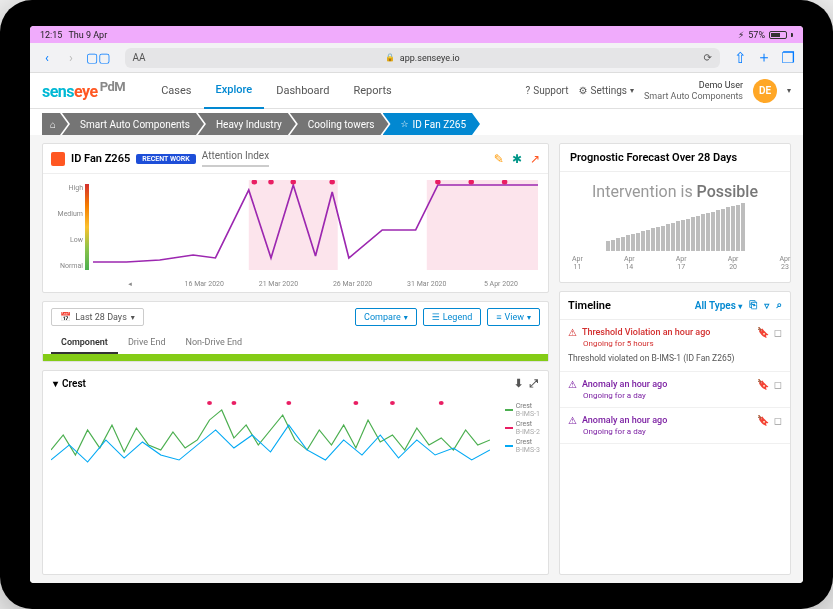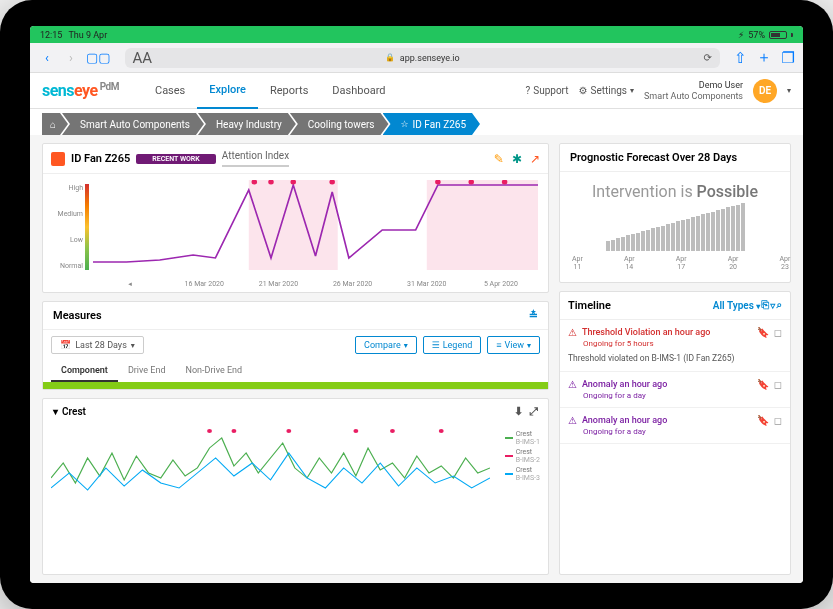--- a/index.html
+++ b/index.html
@@ -1,58 +1,58 @@
 <!DOCTYPE html>
 <html><head>
 <meta charset="utf-8">
 <style>
 * { margin:0; padding:0; box-sizing:border-box; font-family:-apple-system,BlinkMacSystemFont,"Segoe UI",Roboto,sans-serif; }
 body { background:#f0f0f0; display:flex; justify-content:center; align-items:center; min-height:100vh; }
 .tablet { width:833px; height:609px; background:#000; border-radius:32px; padding:26px 30px; position:relative; box-shadow:0 10px 40px rgba(0,0,0,.3); }
 .screen { width:100%; height:100%; background:#fff; border-radius:4px; overflow:hidden; display:flex; flex-direction:column; }
-.statusbar { height:17px; background:#22c55e; display:flex; align-items:center; justify-content:space-between; padding:0 10px; font-size:9px; color:#222; }
+.statusbar { height:17px; background:#f0abfc; display:flex; align-items:center; justify-content:space-between; padding:0 10px; font-size:9px; color:#222; }
 .statusbar .left { display:flex; gap:6px; }
 .statusbar .right { display:flex; align-items:center; gap:4px; }
 .batt { width:18px; height:8px; border:1px solid #333; border-radius:2px; position:relative; }
 .batt::after { content:''; position:absolute; left:1px; top:1px; bottom:1px; width:55%; background:#333; }
 .batt-tip { width:2px; height:4px; background:#333; border-radius:0 1px 1px 0; }
 .browserbar { height:30px; background:#f2f2f4; border-bottom:1px solid #ddd; display:flex; align-items:center; padding:0 8px; gap:6px; }
 .nav-btn { width:18px; height:18px; display:flex; align-items:center; justify-content:center; color:#007aff; font-size:13px; cursor:pointer; }
 .nav-btn.disabled { color:#bbb; }
 .book-icon { color:#007aff; font-size:13px; }
 .urlbar { flex:1; background:#e5e5e7; border-radius:6px; height:20px; display:flex; align-items:center; justify-content:center; gap:5px; font-size:9px; color:#333; margin:0 8px; position:relative; }
-.urlbar .aa { position:absolute; left:8px; font-size:15px; color:#555; }
+.urlbar .aa { position:absolute; left:8px; font-size:10px; color:#555; }
 .urlbar .lock { font-size:8px; }
 .urlbar .reload { position:absolute; right:8px; color:#555; font-size:10px; }
 .br-actions { display:flex; gap:10px; }
 .br-act { color:#007aff; font-size:15px; display:flex; align-items:center; }
 .appheader { height:36px; border-bottom:1px solid #e0e0e0; display:flex; align-items:center; padding:0 12px; gap:4px; }
 .logo { font-size:16px; font-weight:700; letter-spacing:-.5px; }
 .logo .s1{color:#00b8d4;} .logo .s2{color:#ff5722;}
-.logo-pdm { font-size:10px; color:#888; margin-left:2px; vertical-align:super; }
+.logo-pdm { font-size:13px; color:#888; margin-left:2px; vertical-align:super; }
 .navtabs { display:flex; margin-left:20px; }
 .navtab { padding:0 12px; font-size:11px; color:#555; height:36px; display:flex; align-items:center; cursor:pointer; }
 .navtab.active { color:#0288d1; border-bottom:2px solid #0288d1; font-weight:500; }
 .hdr-right { margin-left:auto; display:flex; align-items:center; gap:10px; font-size:10px; color:#555; }
 .hdr-item { display:flex; align-items:center; gap:3px; cursor:pointer; }
 .user-info { text-align:right; font-size:9px; line-height:1.2; color:#666; }
 .user-info .name { color:#333; }
 .avatar { width:24px; height:24px; border-radius:50%; background:#ffa726; color:#fff; display:flex; align-items:center; justify-content:center; font-size:10px; font-weight:600; }
 .breadcrumb { height:26px; display:flex; align-items:stretch; padding:4px 12px 0; gap:0; }
 .crumb { background:#757575; color:#fff; font-size:10px; display:flex; align-items:center; padding:0 14px 0 18px; position:relative; clip-path:polygon(0 0,calc(100% - 8px) 0,100% 50%,calc(100% - 8px) 100%,0 100%,8px 50%); margin-left:-6px; cursor:pointer; }
 .crumb:first-child { clip-path:polygon(0 0,calc(100% - 8px) 0,100% 50%,calc(100% - 8px) 100%,0 100%); margin-left:0; padding-left:8px; width:26px; }
 .crumb.active { background:#0288d1; }
 .crumb .star { margin-right:4px; font-size:9px; }
 .content { flex:1; background:#f5f5f5; padding:8px 12px; display:flex; gap:10px; overflow:hidden; }
 .col-left { flex:1; display:flex; flex-direction:column; gap:8px; min-width:0; }
 .col-right { width:232px; display:flex; flex-direction:column; gap:8px; }
 .card { background:#fff; border:1px solid #e0e0e0; border-radius:2px; }
 .card-hdr { padding:6px 8px; border-bottom:1px solid #eee; display:flex; align-items:center; gap:6px; font-size:11px; }
 .sq-icon { width:14px; height:14px; background:#ff5722; border-radius:2px; display:inline-block; }
-.badge { background:#701a75; color:#fff; font-size:7px; padding:1px 16px; border-radius:2px; font-weight:600; }
+.badge { background:#1d4ed8; color:#fff; font-size:7px; padding:1px 6px; border-radius:2px; font-weight:600; }
 .tab-label { color:#666; font-size:10px; border-bottom:2px solid #ccc; padding-bottom:4px; }
 .tool-icons { margin-left:auto; display:flex; gap:8px; font-size:12px; }
 .ti-edit{color:#ff9800;} .ti-wrench{color:#009688;} .ti-ext{color:#ff5722;}
 .chart-area { height:118px; padding:6px 10px 4px 8px; position:relative; }
 .ylabels { position:absolute; left:8px; top:10px; bottom:22px; width:32px; display:flex; flex-direction:column; justify-content:space-between; font-size:7px; color:#888; text-align:right; }
 .ybar { position:absolute; left:42px; top:10px; bottom:22px; width:4px; background:linear-gradient(to bottom,#d32f2f 0%,#f57c00 25%,#fbc02d 50%,#8bc34a 75%,#4caf50 100%); }
 .plot { position:absolute; left:50px; right:10px; top:6px; bottom:22px; }
 .xlabels { position:absolute; left:50px; right:10px; bottom:4px; display:flex; justify-content:space-between; font-size:7px; color:#888; }
 .xlabels span{flex:1; text-align:center;}
 svg.line{width:100%;height:100%;}
@@ -74,21 +74,21 @@
 .measures-tabs{display:flex;padding:0 8px;border-bottom:7px solid #84cc16;}
 .mtab{padding:5px 10px;font-size:9px;color:#777;cursor:pointer;}
 .mtab.active{color:#333;font-weight:600;border-bottom:2px solid #333;}
 .crest-hdr{padding:6px 10px;display:flex;align-items:center;font-size:10px;font-weight:600;}
 .crest-hdr .exp-ic{margin-left:auto;display:flex;gap:6px;color:#555;font-size:11px;}
 .crest-chart{height:78px;padding:4px 8px;position:relative;overflow:hidden;}
 .legend-r{position:absolute;right:8px;top:6px;font-size:7px;color:#777;}
 .legend-r div{display:flex;align-items:center;gap:3px;margin-bottom:2px;}
 .lg-sw{width:8px;height:2px;}
 .timeline-hdr{padding:7px 8px;border-bottom:1px solid #eee;display:flex;align-items:center;font-size:11px;font-weight:600;}
-.tl-actions{margin-left:auto;display:flex;align-items:center;gap:1px;font-size:10px;color:#0288d1;}
+.tl-actions{margin-left:auto;display:flex;align-items:center;gap:7px;font-size:10px;color:#0288d1;}
 .tl-list{padding:0;}
 .tl-item{padding:7px 8px;border-bottom:1px solid #f0f0f0;font-size:9px;}
 .tl-top{display:flex;align-items:flex-start;gap:5px;}
 .tl-icon{font-size:10px;}
 .tl-icon.red{color:#d32f2f;} .tl-icon.purple{color:#7b1fa2;}
 .tl-title{flex:1;color:#d32f2f;font-weight:500;}
 .tl-title.purple{color:#7b1fa2;}
 .tl-bk{display:flex;gap:4px;color:#999;font-size:10px;}
 .tl-sub{color:#d32f2f;font-size:8px;margin-left:15px;margin-top:1px;}
 .tl-sub.purple{color:#7b1fa2;}
@@ -131,22 +131,22 @@
   </div>
 </div>
 
 <div class="appheader">
   <span class="logo">
     <span class="s1">sens</span><span class="s2">eye</span><span class="logo-pdm">PdM</span>
   </span>
   <div class="navtabs">
     <div class="navtab">Cases</div>
     <div class="navtab active">Explore</div>
+    <div class="navtab">Dashboard</div>
     <div class="navtab">Reports</div>
-    <div class="navtab">Dashboard</div>
   </div>
   <div class="hdr-right">
     <div class="hdr-item">
             <span>?</span>
             <span>Support</span>
           </div>
     <div class="hdr-item">
             <span>⚙</span>
             <span>Settings</span>
             <span class="caret">▾</span>
@@ -213,24 +213,20 @@
       <span>16 Mar 2020</span>
       <span>21 Mar 2020</span>
       <span>26 Mar 2020</span>
       <span>31 Mar 2020</span>
       <span>5 Apr 2020</span>
     </div>
   </div>
 </div>
 
 <div class="card">
-  <div class="measures-hdr">
-    <span>Measures</span>
-    <span class="filt">≛</span>
-  </div>
   <div class="measures-ctrl">
     <div class="dd">📅 <span>Last 28 Days</span> <span class="caret">▾</span></div>
     <div style="flex:1"></div>
     <div class="btn-out">
                 <span>Compare</span> 
                 <span class="caret">▾</span>
               </div>
     <div class="btn-out">☰ <span>Legend</span></div>
     <div class="btn-out">≡ <span>View</span> <span class="caret">▾</span></div>
   </div>

